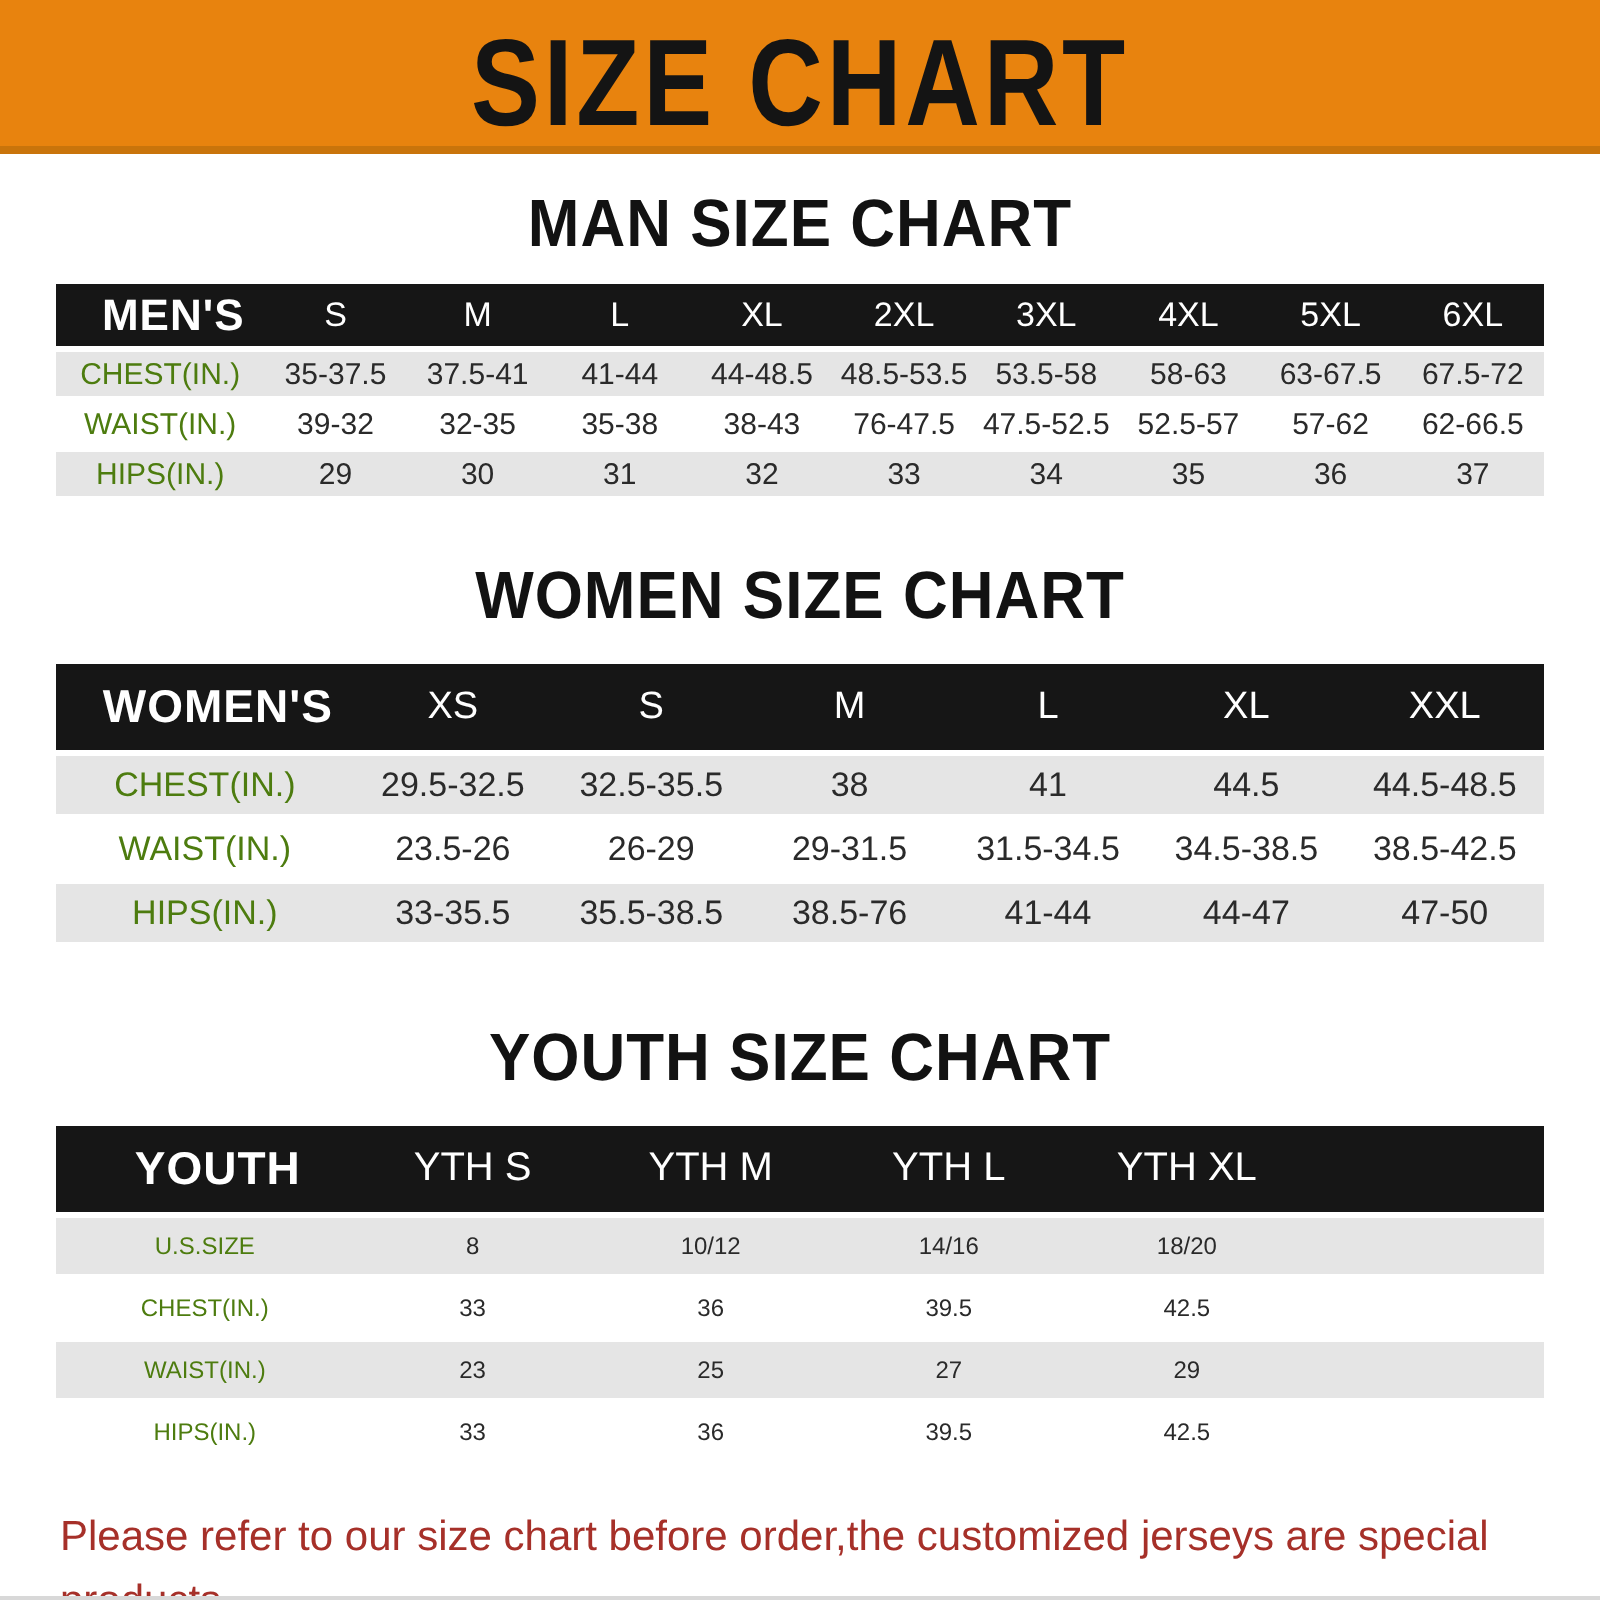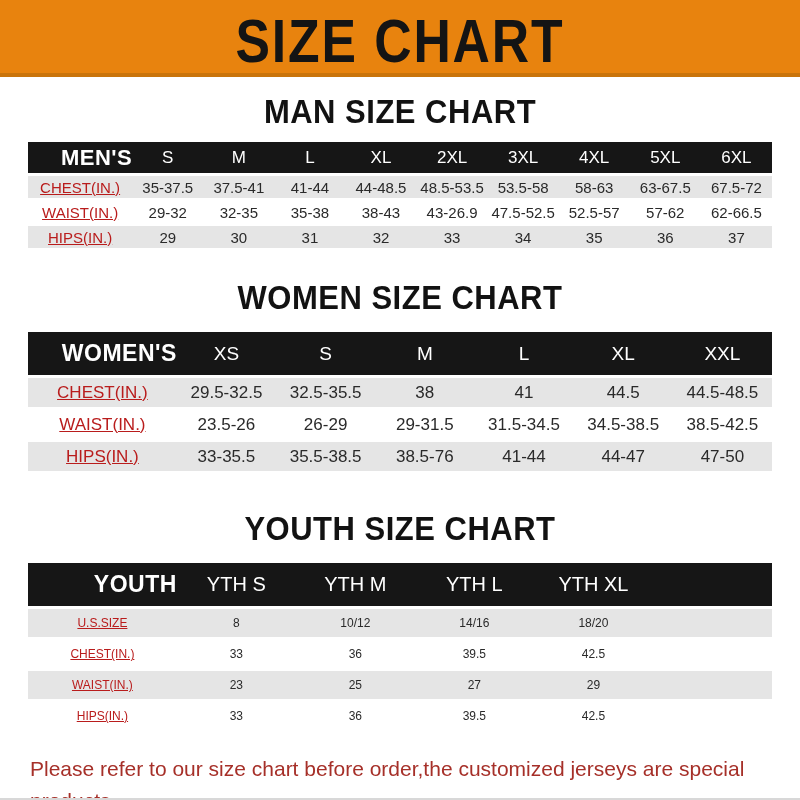--- a/index.html
+++ b/index.html
@@ -51,32 +51,32 @@
     table-layout:fixed;
   }
   thead th{
     background:#161616;
     color:#ffffff;
     font-weight:normal;
     text-align:center;
     padding:0;
   }
   thead th.corner{
-    text-align:right;
+    text-align:center;
     padding-left:13px;
     font-weight:bold;
     letter-spacing:0.5px;
     margin-top:36px;
   }
   tbody td{
     text-align:center;
     color:#2a2a2a;
     padding:0;
   }
-  tbody td.rowlabel{color:#b91c1c;text-decoration:underline;}
+  tbody td.rowlabel{color:#4d7c0f;}
   tbody tr:nth-child(odd){background:#E5E5E5;}
   tbody tr:nth-child(even){background:#ffffff;}
   
   .men-table col.label{width:14%;}
   .men-table col.data{width:9.55%;}
   .men-table thead th{height:31px;font-size:17px;}
   .men-table thead th.corner{font-size:22px;}
   .men-table tbody td{height:22px;font-size:15px;}
   
   .women-table col.label{width:20%;}
@@ -146,25 +146,25 @@
             <td>41-44</td>
             <td>44-48.5</td>
             <td>48.5-53.5</td>
             <td>53.5-58</td>
             <td>58-63</td>
             <td>63-67.5</td>
             <td>67.5-72</td>
           </tr>
           <tr>
             <td class="rowlabel">WAIST(IN.)</td>
-            <td>29-32</td>
+            <td>39-32</td>
             <td>32-35</td>
             <td>35-38</td>
             <td>38-43</td>
-            <td>43-26.9</td>
+            <td>76-47.5</td>
             <td>47.5-52.5</td>
             <td>52.5-57</td>
             <td>57-62</td>
             <td>62-66.5</td>
           </tr>
           <tr>
             <td class="rowlabel">HIPS(IN.)</td>
             <td>29</td>
             <td>30</td>
             <td>31</td>

